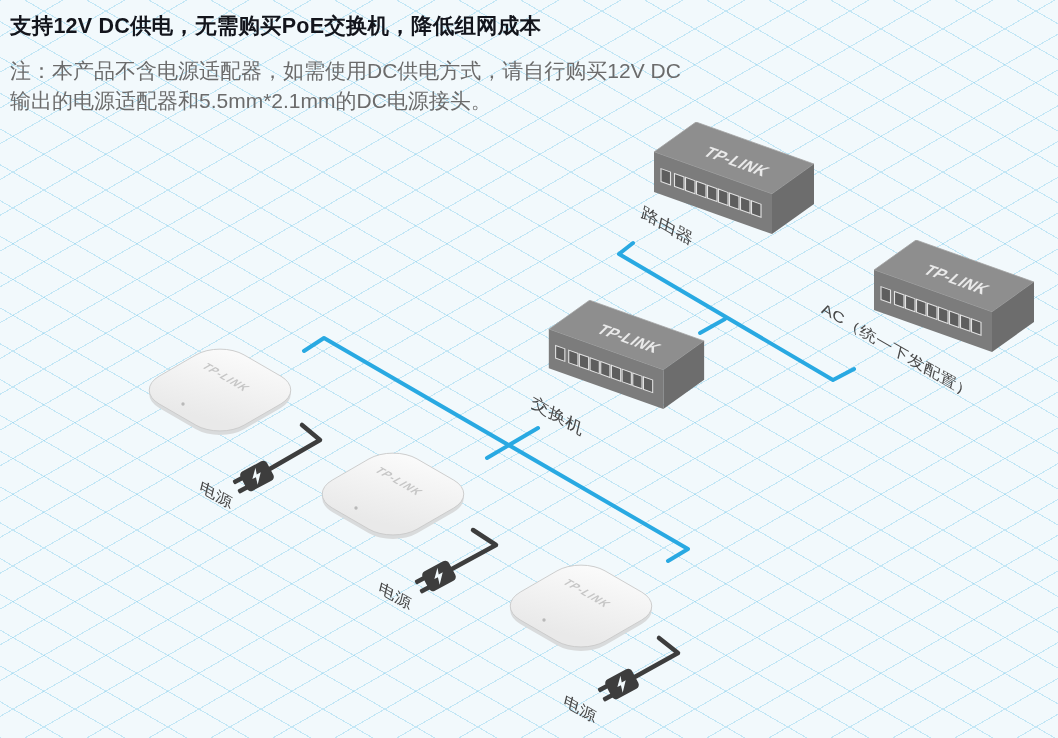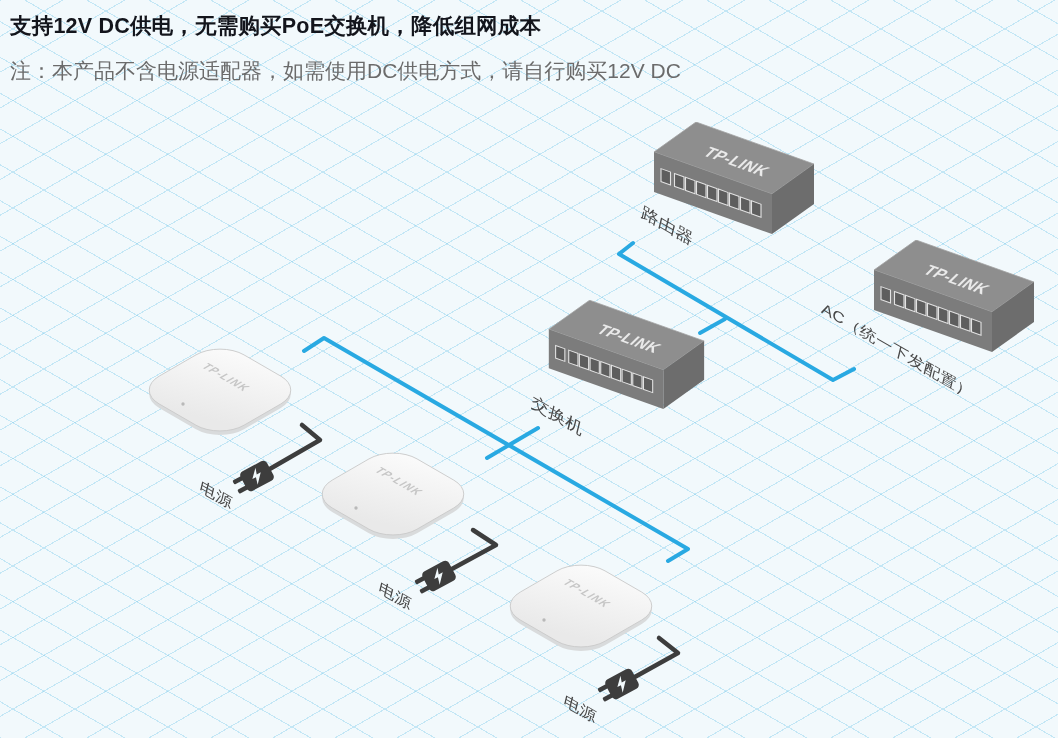--- a/index.html
+++ b/index.html
@@ -51,20 +51,21 @@
   .port { fill: #5e5e5e; stroke: #e3e3e3; stroke-width: 1.1; }
 </style>
 </head>
 <body>
 
 <div class="stage">
 
   <div class="title">支持12V DC供电，无需购买PoE交换机，降低组网成本</div>
   <div class="note">
     <div>注：本产品不含电源适配器，如需使用DC供电方式，请自行购买12V DC</div>
+    <div>输出的电源适配器和5.5mm*2.1mm的DC电源接头。</div>
   </div>
 
   <div class="device" style="left:648px; top:122px;">
     <svg width="170" height="116" viewBox="0 0 170 116">
       <defs>
         <linearGradient id="apg" x1="0" y1="0" x2="0.4" y2="1">
           <stop offset="0" stop-color="#fcfcfc"></stop>
             <stop offset="1" stop-color="#e9e9e9"></stop>
         </linearGradient>
       </defs>

